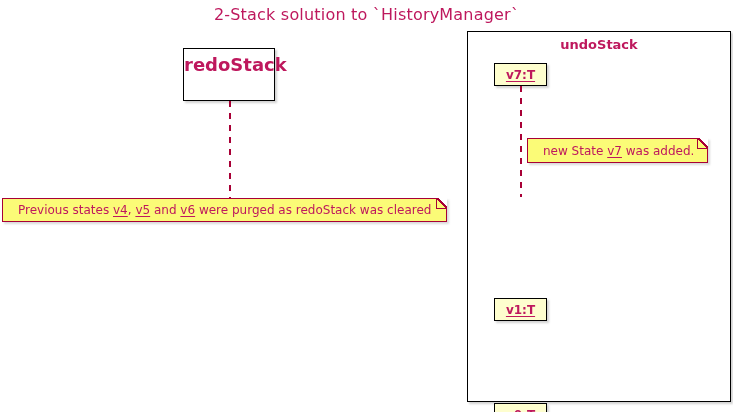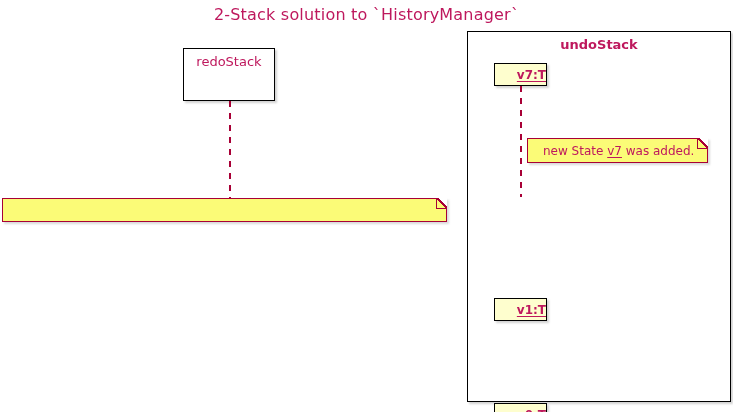--- a/index.html
+++ b/index.html
@@ -29,22 +29,22 @@
   
   .node {
     position: absolute;
     background: #ffffff;
     border: 1.5px solid #000000;
     box-shadow: 2px 2px 2px rgba(0,0,0,0.18);
   }
   .node-label {
     padding-top: 5px;
     text-align: center;
-    font-weight: normal;
-    font-size: 13px;
+    font-weight: bold;
+    font-size: 18px;
   }
   .redo-box { left: 183px; top: 48px; width: 92px; height: 53px; }
 
   
   .undo-container {
     position: absolute;
     left: 467px; top: 31px; width: 264px; height: 371px;
     background: #ffffff;
     border: 1.5px solid #000000;
     box-shadow: 2px 2px 2px rgba(0,0,0,0.18);
@@ -57,21 +57,21 @@
   }
 
   
   .obj {
     position: absolute;
     left: 26px;
     width: 53px; height: 23px;
     background: #FEFECE;
     border: 1px solid #000000;
     box-shadow: 1.5px 1.5px 2px rgba(0,0,0,0.18);
-    display: flex; align-items: center; justify-content: flex-end;
+    display: flex; align-items: center; justify-content: center;
     font-size: 12px;
     font-weight: bold;
   }
   .obj-v7 { top: 31px; }
   .obj-v2 { top: 165px; }
   .obj-v1 { top: 266px; }
   .obj-v0 { top: 335px; margin-top: 36px; }
 
   .u { text-decoration: underline; text-underline-offset: 2px; }
 
@@ -120,20 +120,21 @@
   <div class="title">2-Stack solution to `HistoryManager`</div>
 
   <div class="node redo-box">
     <div class="node-label">redoStack</div>
   </div>
 
   <div class="connector redo-connector"></div>
 
   <div class="note redo-note">
     <span class="fold"></span>
+    <span class="note-text"><span>Previous states </span><span class="u">v4</span><span>, </span><span class="u">v5</span><span> and </span><span class="u">v6</span><span> were purged as redoStack was cleared</span></span>
   </div>
 
   <div class="undo-container">
     <div class="container-label">undoStack</div>
 
     <div class="obj obj-v7">
       <span class="obj-label u">v7:T</span>
     </div>
 
     <div class="connector v7v2-connector"></div>

